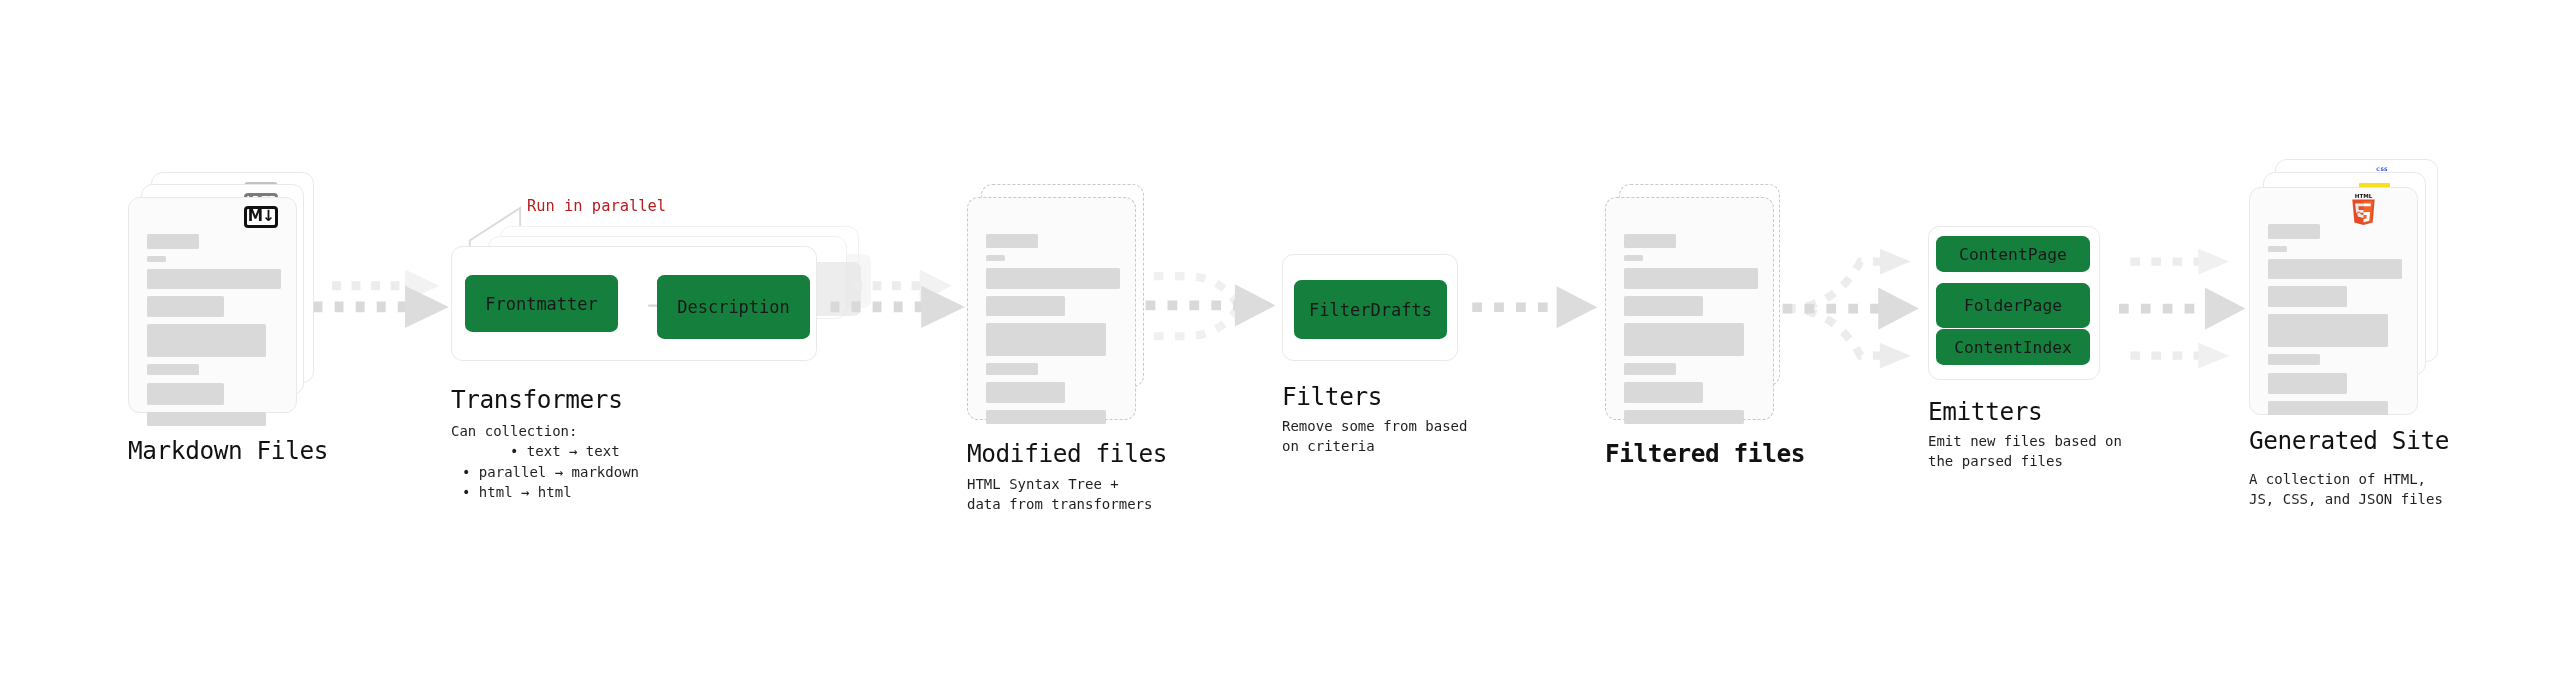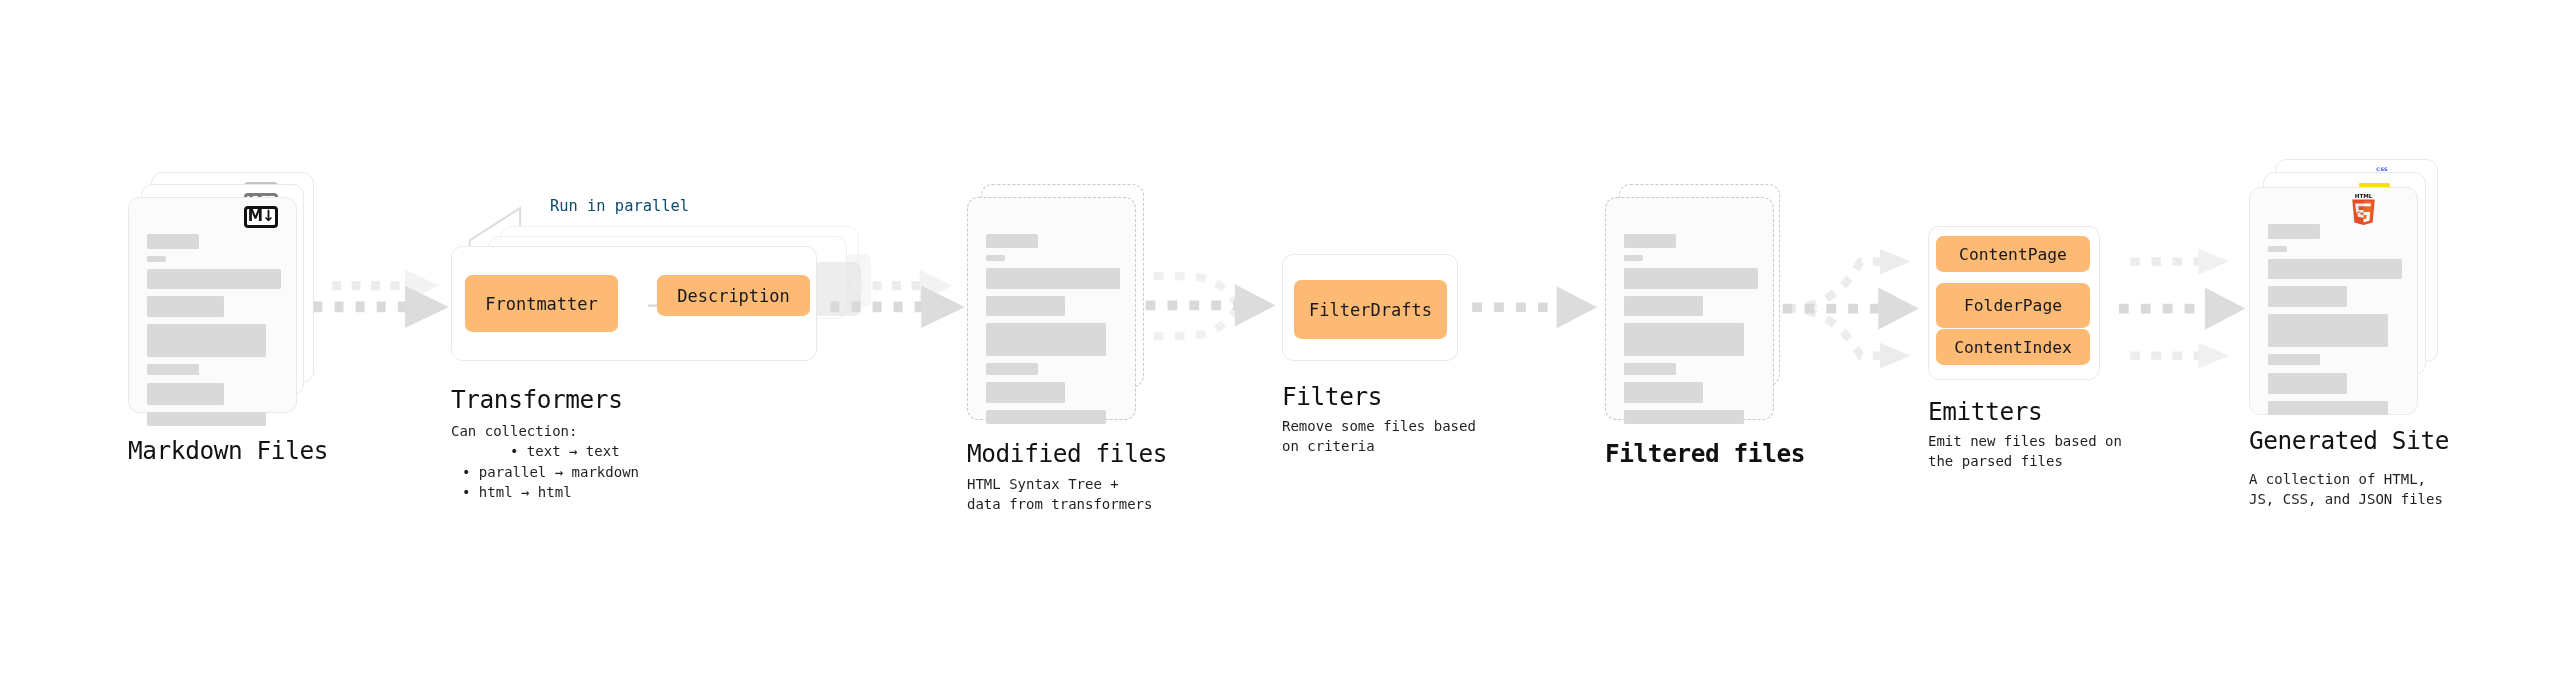--- a/index.html
+++ b/index.html
@@ -40,36 +40,36 @@
     font-family:"DejaVu Sans","Liberation Sans",sans-serif;
     font-size:4.9px;font-weight:700;color:#264de4;letter-spacing:0.4px;
   }
 
   
   .gbox{
     position:absolute;border:1.6px solid #e9e9e9;border-radius:11.4px;
     background:#ffffff;box-sizing:border-box;
   }
   .chip{
-    position:absolute;background:#fdba74;border-radius:7.3px;box-sizing:border-box;
+    position:absolute;background:#15803d;border-radius:7.3px;box-sizing:border-box;
     display:flex;align-items:center;justify-content:center;
     font-size:17px;color:#18181b;white-space:nowrap;
   }
   .chip.pale{background:#e6e6e6;}
   .chip.paler{background:#efefef;}
 
   
   .title{
     position:absolute;font-size:24.4px;color:#111;white-space:nowrap;letter-spacing:-0.4px;
   }
   .sub{
     position:absolute;font-size:14px;color:#1f1f1f;line-height:1.45;white-space:pre;
   }
   .parallel-label{
-    position:absolute;font-size:15.4px;color:#0c4a6e;white-space:nowrap;margin-left:23px;
+    position:absolute;font-size:15.4px;color:#b91c1c;white-space:nowrap;
   }
   svg{position:absolute;overflow:visible;}
 </style>
 </head>
 <body>
 
 <div class="stage">
 
   <div class="node">
 
@@ -135,21 +135,21 @@
 
     <div class="chip" style="left:465px;top:275px;width:153px;height:57px;">
       <span>Frontmatter</span>
     </div>
 
     <svg style="left:648px;top:291px;width:98px;height:32.5px;" viewBox="0 0 120 40" width="98" height="32.5">
       <line x1="0" y1="18" x2="78" y2="18" stroke="#d5d5d5" stroke-width="3"></line>
       <polygon points="76,10 94,18 76,26" fill="#d5d5d5"></polygon>
     </svg>
 
-    <div class="chip" style="left:657px;top:275px;width:153px;height:41px;">
+    <div class="chip" style="left:657px;top:275px;width:153px;height:64px;">
       <span>Description</span>
     </div>
 
     <div class="title" style="left:451px;top:385px;">Transformers</div>
     <div class="sub" style="left:451px;top:421px;">Can collection:</div>
     <div class="sub" style="left:462px;top:441px;margin-left:48px;">• text → text</div>
     <div class="sub" style="left:462px;top:462px;">• parallel → markdown</div>
     <div class="sub" style="left:462px;top:482px;">• html → html</div>
   </div>
 
@@ -193,21 +193,21 @@
     </g>
     <polygon points="112,32 162,58 112,84" fill="#dcdcdc"></polygon>
   </svg>
 
   <div class="node">
     <div class="gbox" style="left:1282px;top:254px;width:176px;height:107px;"></div>
     <div class="chip" style="left:1294px;top:280px;width:153px;height:59px;">
       <span>FilterDrafts</span>
     </div>
     <div class="title" style="left:1282px;top:382px;">Filters</div>
-    <div class="sub" style="left:1282px;top:416px;">Remove some files based
+    <div class="sub" style="left:1282px;top:416px;">Remove some from based
 on criteria</div>
   </div>
 
   <svg style="left:1469px;top:286px;width:146px;height:49px;" viewBox="0 0 180 60" width="146" height="49">
     <g stroke="#d9d9d9" stroke-width="12" stroke-dasharray="12 15" fill="none" stroke-linecap="butt">
       <line x1="4" y1="26" x2="114" y2="26"></line>
     </g>
     <polygon points="108,0 158,26 108,52" fill="#dcdcdc"></polygon>
   </svg>
 

